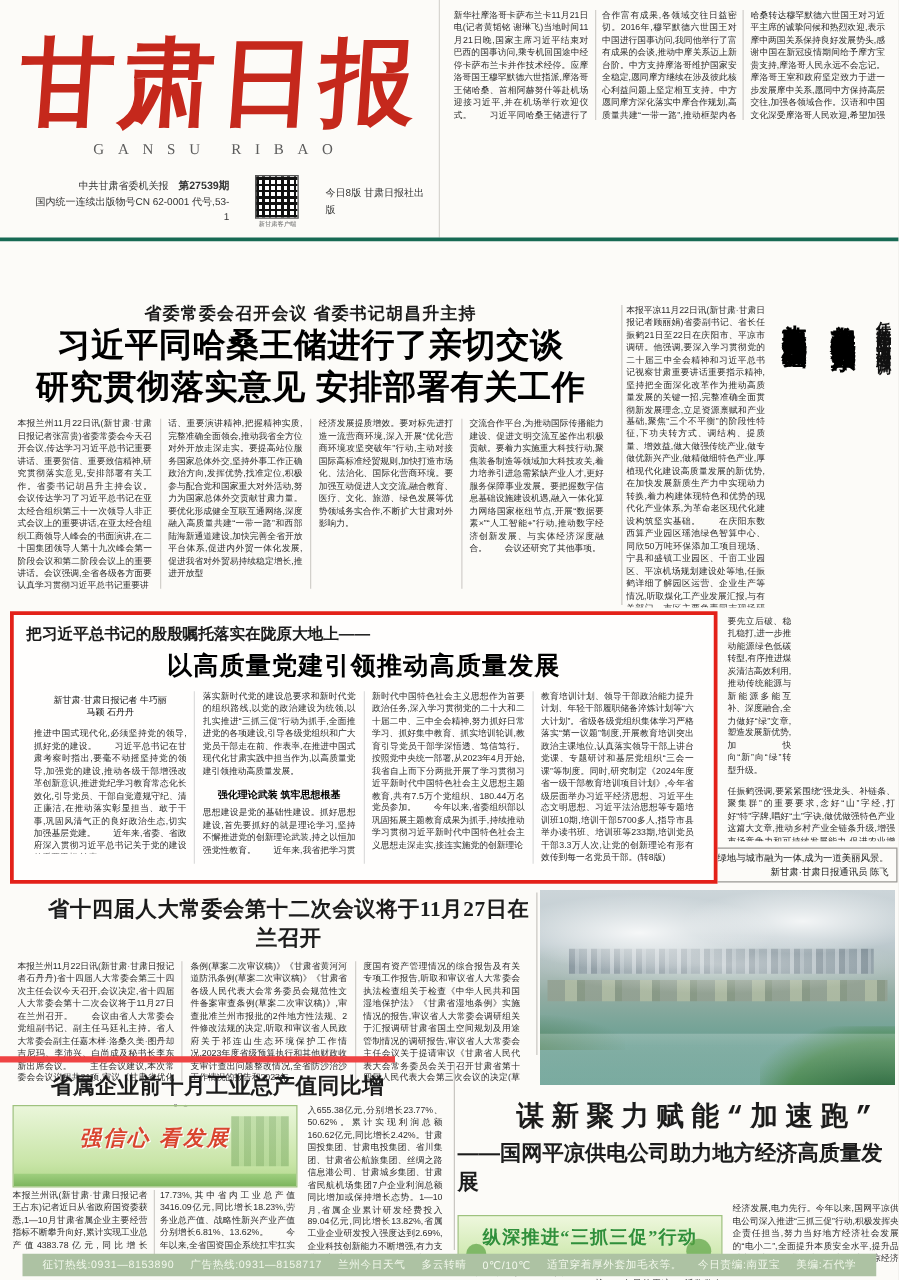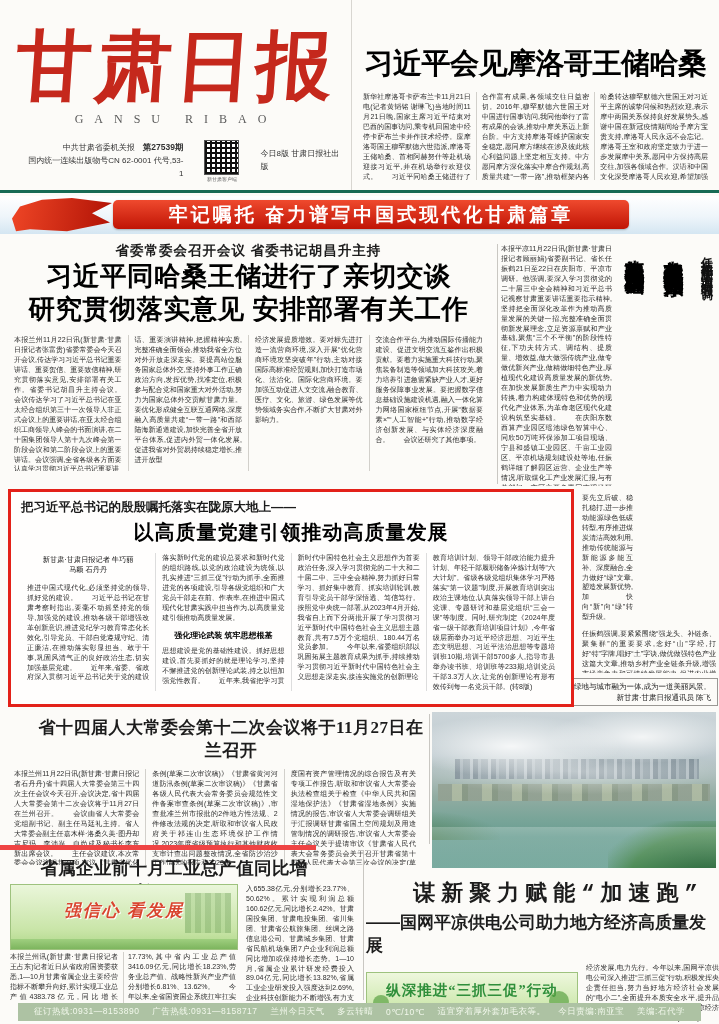--- a/index.html
+++ b/index.html
@@ -150,34 +150,29 @@
         <div class="qr"></div>
         <div class="qr-label">新甘肃客户端</div>
       </div>
       <div class="lines">
         <div>今日8版  甘肃日报社出版</div>
       </div>
     </div>
   </div>
 
   <div class="mast-right">
-    <div class="top-head">习近平会见摩洛哥王储哈桑</div>
     <div class="top-cols">
       <div class="col small">新华社摩洛哥卡萨布兰卡11月21日电(记者黄韬铭 谢琳飞)当地时间11月21日晚,国家主席习近平结束对巴西的国事访问,乘专机回国途中经停卡萨布兰卡并作技术经停。应摩洛哥国王穆罕默德六世指派,摩洛哥王储哈桑、首相阿赫努什等赴机场迎接习近平,并在机场举行欢迎仪式。　　习近平同哈桑王储进行了亲切交谈。　　习近平请哈桑王储转达对穆罕默德六世国王的亲切问候和良好祝愿。习近平指出,中摩两国关系发展良好,双方务实</div>
       <div class="col small">合作富有成果,各领域交往日益密切。2016年,穆罕默德六世国王对中国进行国事访问,我同他举行了富有成果的会谈,推动中摩关系迈上新台阶。中方支持摩洛哥维护国家安全稳定,愿同摩方继续在涉及彼此核心利益问题上坚定相互支持。中方愿同摩方深化落实中摩合作规划,高质量共建“一带一路”,推动框架内各领域务实合作取得更多成果。双方要扩大人文交流,夯实两国友好民意基础,推动中摩战略伙伴关系得到更大发展。</div>
       <div class="col small">哈桑转达穆罕默德六世国王对习近平主席的诚挚问候和热烈欢迎,表示摩中两国关系保持良好发展势头,感谢中国在新冠疫情期间给予摩方宝贵支持,摩洛哥人民永远不会忘记。摩洛哥王室和政府坚定致力于进一步发展摩中关系,愿同中方保持高层交往,加强各领域合作。汉语和中国文化深受摩洛哥人民欢迎,希望加强两国人文交流。摩中两国在许多问题上立场相近,摩方愿同中方坚定支持彼此维护国家主权和安全稳定。　　蔡奇、王毅等参加会见。</div>
     </div>
   </div>
 
   <div class="rule-teal"></div>
 
-  <div class="banner">
-    <div class="flag"></div>
-    <div class="slogan">牢记嘱托  奋力谱写中国式现代化甘肃篇章</div>
-  </div>
 
   <div class="lead">
     <div class="lead-kicker">省委常委会召开会议  省委书记胡昌升主持</div>
     <div class="lead-h">习近平同哈桑王储进行了亲切交谈</div>
     <div class="lead-h">研究贯彻落实意见  安排部署有关工作</div>
     <div class="lead-cols">
       <div class="col small">本报兰州11月22日讯(新甘肃·甘肃日报记者张富贵)省委常委会今天召开会议,传达学习习近平总书记重要讲话、重要贺信、重要致信精神,研究贯彻落实意见,安排部署有关工作。省委书记胡昌升主持会议。　　会议传达学习了习近平总书记在亚太经合组织第三十一次领导人非正式会议上的重要讲话,在亚太经合组织工商领导人峰会的书面演讲,在二十国集团领导人第十九次峰会第一阶段会议和第二阶段会议上的重要讲话。会议强调,全省各级各方面要认真学习贯彻习近平总书记重要讲</div>
       <div class="col small">话、重要演讲精神,把握精神实质,完整准确全面领会,推动我省全方位对外开放走深走实。要提高站位服务国家总体外交,坚持外事工作正确政治方向,发挥优势,找准定位,积极参与配合党和国家重大对外活动,努力为国家总体外交贡献甘肃力量。要优化形成健全互联互通网络,深度融入高质量共建“一带一路”和西部陆海新通道建设,加快完善全省开放平台体系,促进内外贸一体化发展,促进我省对外贸易持续稳定增长,推进开放型</div>
       <div class="col small">经济发展提质增效。要对标先进打造一流营商环境,深入开展“优化营商环境攻坚突破年”行动,主动对接国际高标准经贸规则,加快打造市场化、法治化、国际化营商环境。要加强互动促进人文交流,融合教育、医疗、文化、旅游、绿色发展等优势领域务实合作,不断扩大甘肃对外影响力。</div>
       <div class="col small">交流合作平台,为推动国际传播能力建设、促进文明交流互鉴作出积极贡献。要着力实施重大科技行动,聚焦装备制造等领域加大科技攻关,着力培养引进急需紧缺产业人才,更好服务保障事业发展。要把握数字信息基础设施建设机遇,融入一体化算力网络国家枢纽节点,开展“数据要素×”“人工智能+”行动,推动数字经济创新发展、与实体经济深度融合。　　会议还研究了其他事项。</div>

